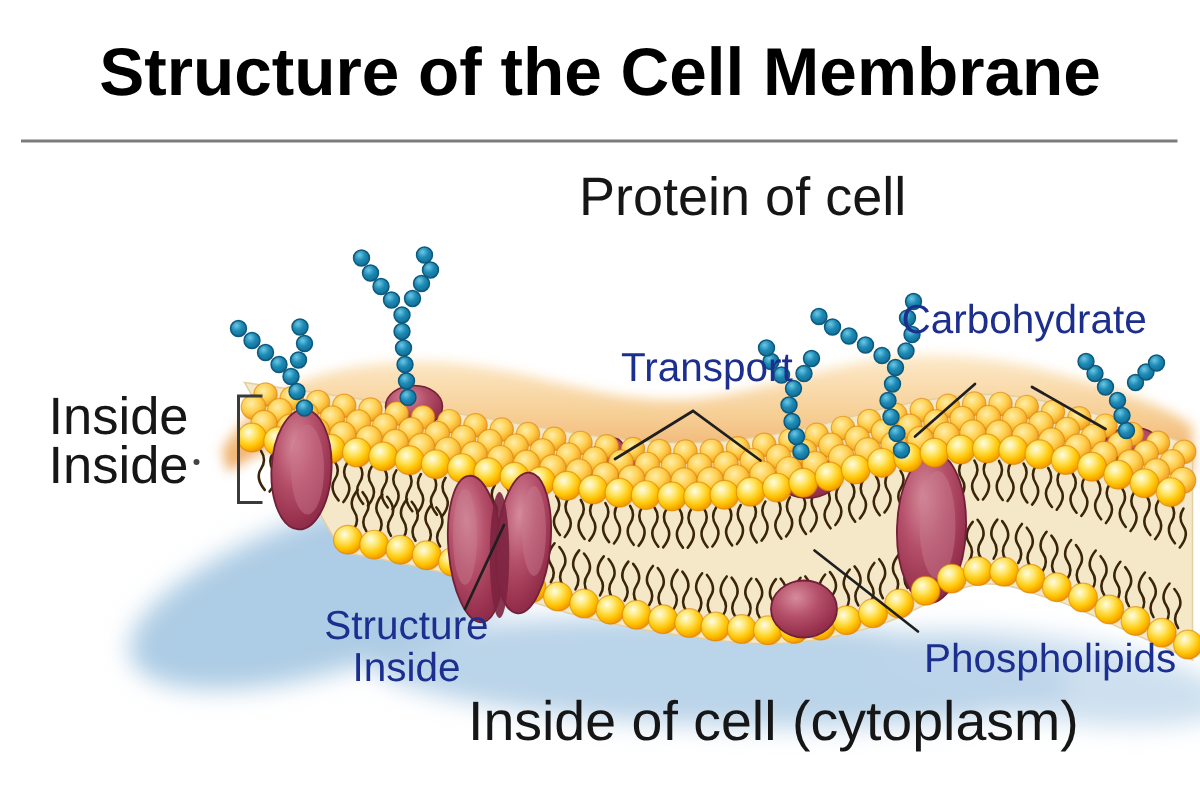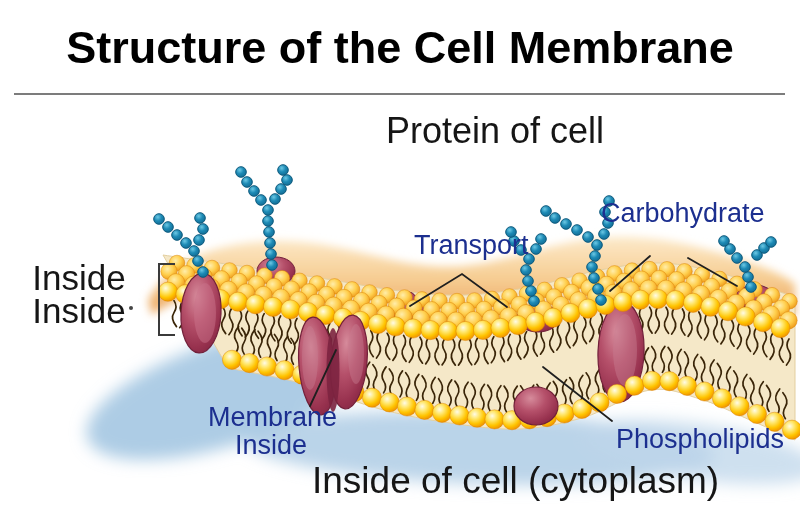--- a/index.html
+++ b/index.html
@@ -503,20 +503,20 @@
   </div>
 
   <div class="lbl navy" style="left: 414px; top: 231px; color: rgb(28, 47, 143);">Transport</div>
 
   <div class="lbl lipid black center" style="left: 18px; top: 261px; width: 122px; color: rgb(22, 22, 22);">
     <div>Inside</div>
     <div>Inside</div>
   </div>
 
   <div class="lbl navy center" style="left: 208px; top: 403px; width: 126px; color: rgb(28, 47, 143);">
-    <div>Membrane</div>
+    <div>Structure</div>
     <div>Inside</div>
   </div>
 
   <div class="lbl navy" style="left: 616px; top: 425px; color: rgb(28, 47, 143);">Phospholipids</div>
 
   <div class="lbl big black" style="left: 296px; top: 462px; font-size: 37px; color: rgb(22, 22, 22); margin-left: 16px;">Inside of cell (cytoplasm)</div>
 </div>
 
 </body></html>

